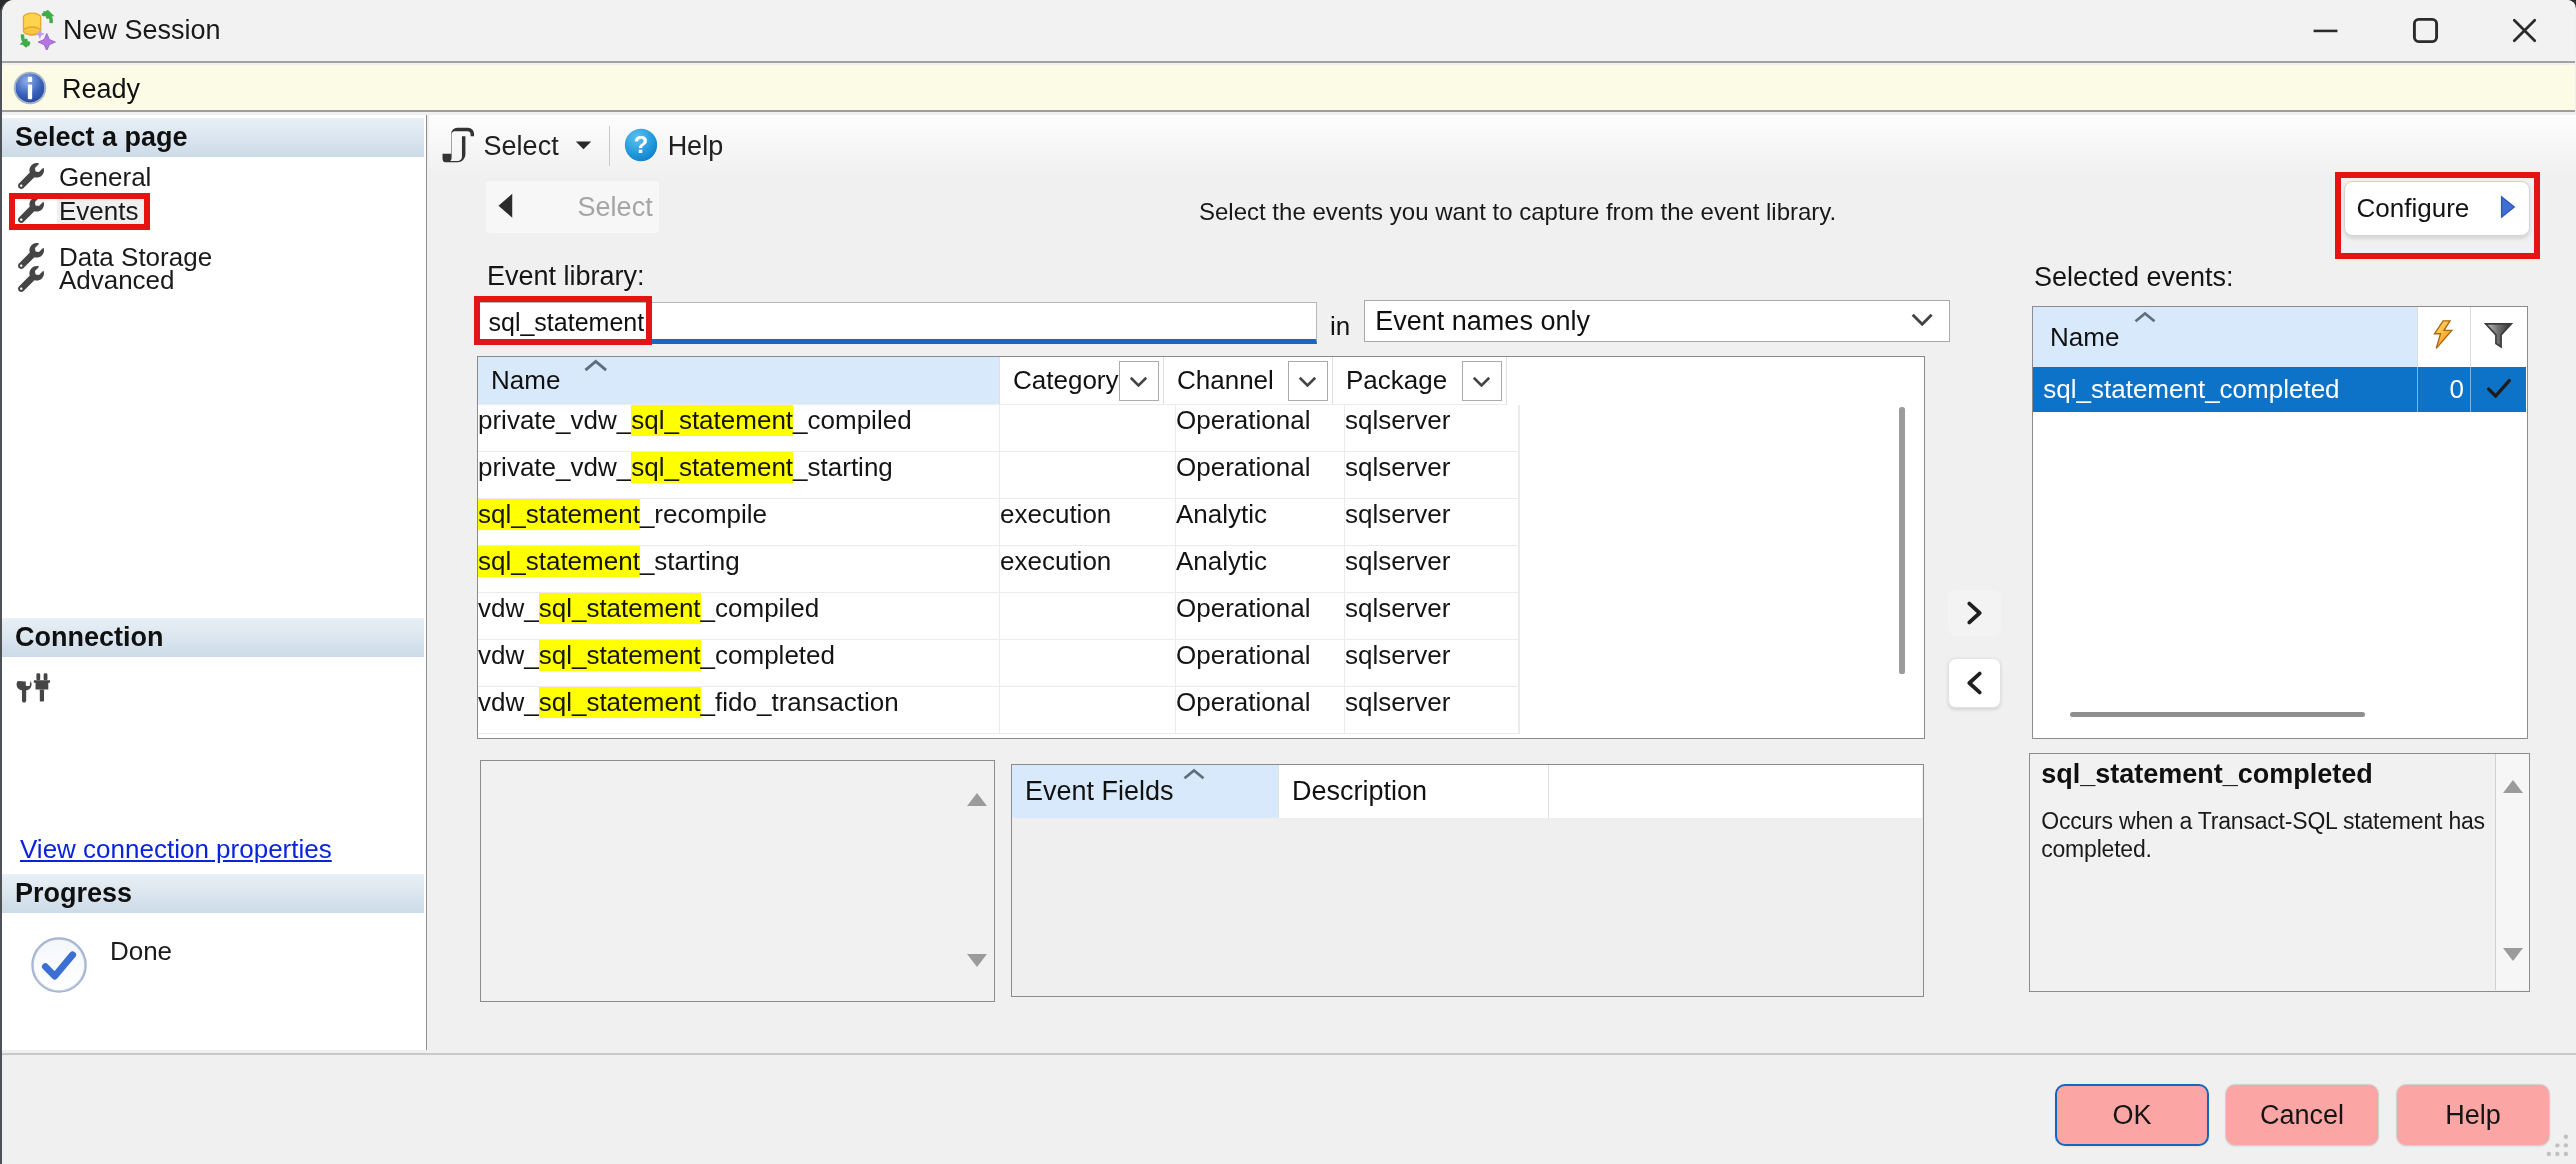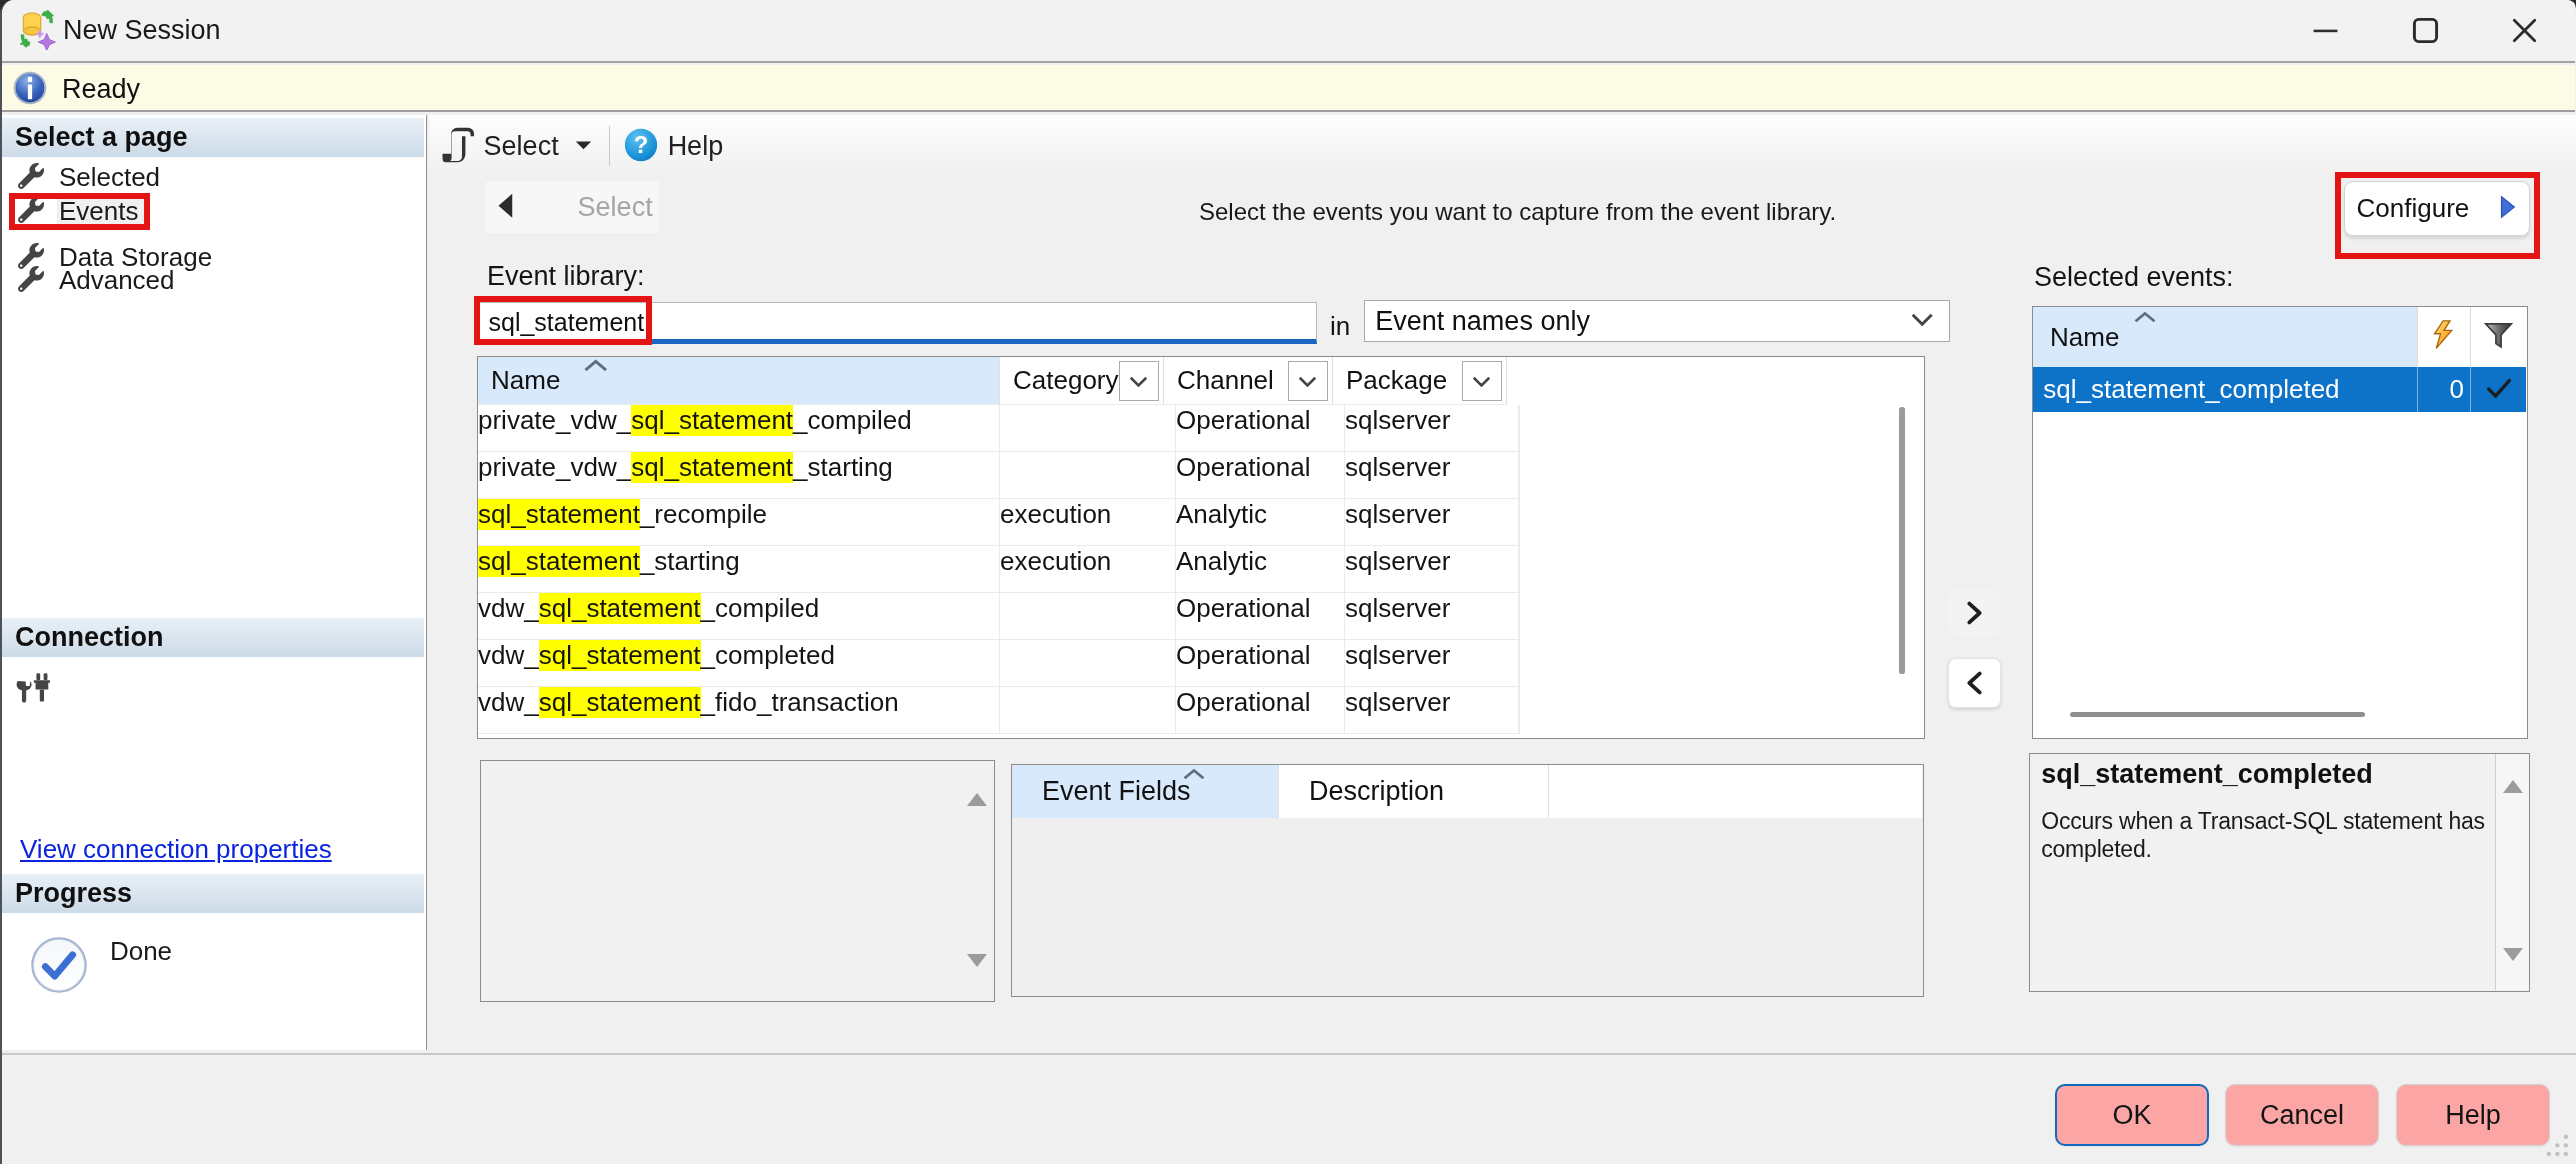--- a/index.html
+++ b/index.html
@@ -78,21 +78,21 @@
   .rc-name { width:522px; } .rc-cat { width:176px; } .rc-chan { width:169px; } .rc-pack { width:174px; }
   .rc-fill { display:none; }
   .hl { background:var(--c-highlight,#ffff00); }
   .etable .vthumb { position:absolute; right:19px; top:50px; width:6px; height:267px; background:#9b9b9b; border-radius:2.6px; }
   
   .listbox { position:absolute; left:51px; top:645px; width:515px; height:242px; border:1.7px solid #8c8c8c; background:#f1f1f1; }
   .listbox .sb-up { position:absolute; right:6.9px; top:17px; }
   .listbox .sb-dn { position:absolute; right:6.9px; bottom:19px; }
   .fields-panel { position:absolute; left:582px; top:649px; width:913px; height:233px; border:1.7px solid #8c8c8c; background:#efefef; }
   .fhead { position:absolute; left:0; top:0; width:910px; height:53px; display:flex; background:#fff; }
-  .fhead .hc { height:53px; border-right:0.9px solid #e0e0e0; display:flex; align-items:center; padding-left:30px; font-size:27px; color:#111; position:relative; }
+  .fhead .hc { height:53px; border-right:0.9px solid #e0e0e0; display:flex; align-items:center; padding-left:13px; font-size:27px; color:#111; position:relative; }
   .hc-ef { width:267px; background:var(--c-colhead,#d9eafb); }
   .hc-desc { width:270px; }
   .sc-ef { left:169px; top:1.7px; }
   
   .btn-add { position:absolute; left:1519px; top:475px; width:53px; height:46px; background:#f3f3f3; border-radius:7.7px; display:flex; align-items:center; justify-content:center; }
   .btn-remove { position:absolute; left:1519px; top:543px; width:53px; height:50px; background:#ffffff; border:0.9px solid #e2e2e2; border-radius:7.7px; box-shadow:0 1.7px 3.4px rgba(0,0,0,0.12); display:flex; align-items:center; justify-content:center; }
   
   .sel-panel { position:absolute; left:1603px; top:191px; width:496px; height:433px; border:1.7px solid #8c8c8c; background:#fff; }
   .shead { position:absolute; left:0; top:0; width:493px; height:60px; display:flex; }
   .shead .hc { height:60px; border-right:0.9px solid #dcdcdc; position:relative; display:flex; align-items:center; }
@@ -183,21 +183,21 @@
 
   <div class="sidebar">
     <div class="band band-select">Select a page</div>
 
     <div class="page-item pi-0">
       <span class="wrench">
         <svg width="26" height="26" viewBox="0 0 512 512">
             <path fill="#454545" d="M507.73 109.1c-2.24-9.03-13.54-12.09-20.12-5.51l-74.36 74.36-67.88-11.31-11.31-67.88 74.36-74.36c6.62-6.62 3.43-17.9-5.66-20.16-47.38-11.74-99.55.91-136.58 37.93-39.64 39.64-50.55 97.1-34.05 147.2L18.74 402.76c-24.99 24.99-24.99 65.51 0 90.5 24.99 24.99 65.51 24.99 90.5 0l213.21-213.21c50.12 16.71 107.47 5.68 147.37-34.22 37.07-37.07 49.7-89.32 37.91-136.73zM64 472c-13.25 0-24-10.75-24-24 0-13.26 10.75-24 24-24s24 10.74 24 24c0 13.25-10.75 24-24 24z"></path>
           </svg>
       </span>
-      <span class="plabel">Selected</span>
+      <span class="plabel">General</span>
     </div>
     <div class="page-item pi-1">
       <span class="wrench">
         <svg width="26" height="26" viewBox="0 0 512 512">
             <path fill="#454545" d="M507.73 109.1c-2.24-9.03-13.54-12.09-20.12-5.51l-74.36 74.36-67.88-11.31-11.31-67.88 74.36-74.36c6.62-6.62 3.43-17.9-5.66-20.16-47.38-11.74-99.55.91-136.58 37.93-39.64 39.64-50.55 97.1-34.05 147.2L18.74 402.76c-24.99 24.99-24.99 65.51 0 90.5 24.99 24.99 65.51 24.99 90.5 0l213.21-213.21c50.12 16.71 107.47 5.68 147.37-34.22 37.07-37.07 49.7-89.32 37.91-136.73zM64 472c-13.25 0-24-10.75-24-24 0-13.26 10.75-24 24-24s24 10.74 24 24c0 13.25-10.75 24-24 24z"></path>
           </svg>
       </span>
       <span class="plabel">Events</span>
     </div>
     <div class="red-box rb-events"></div>

